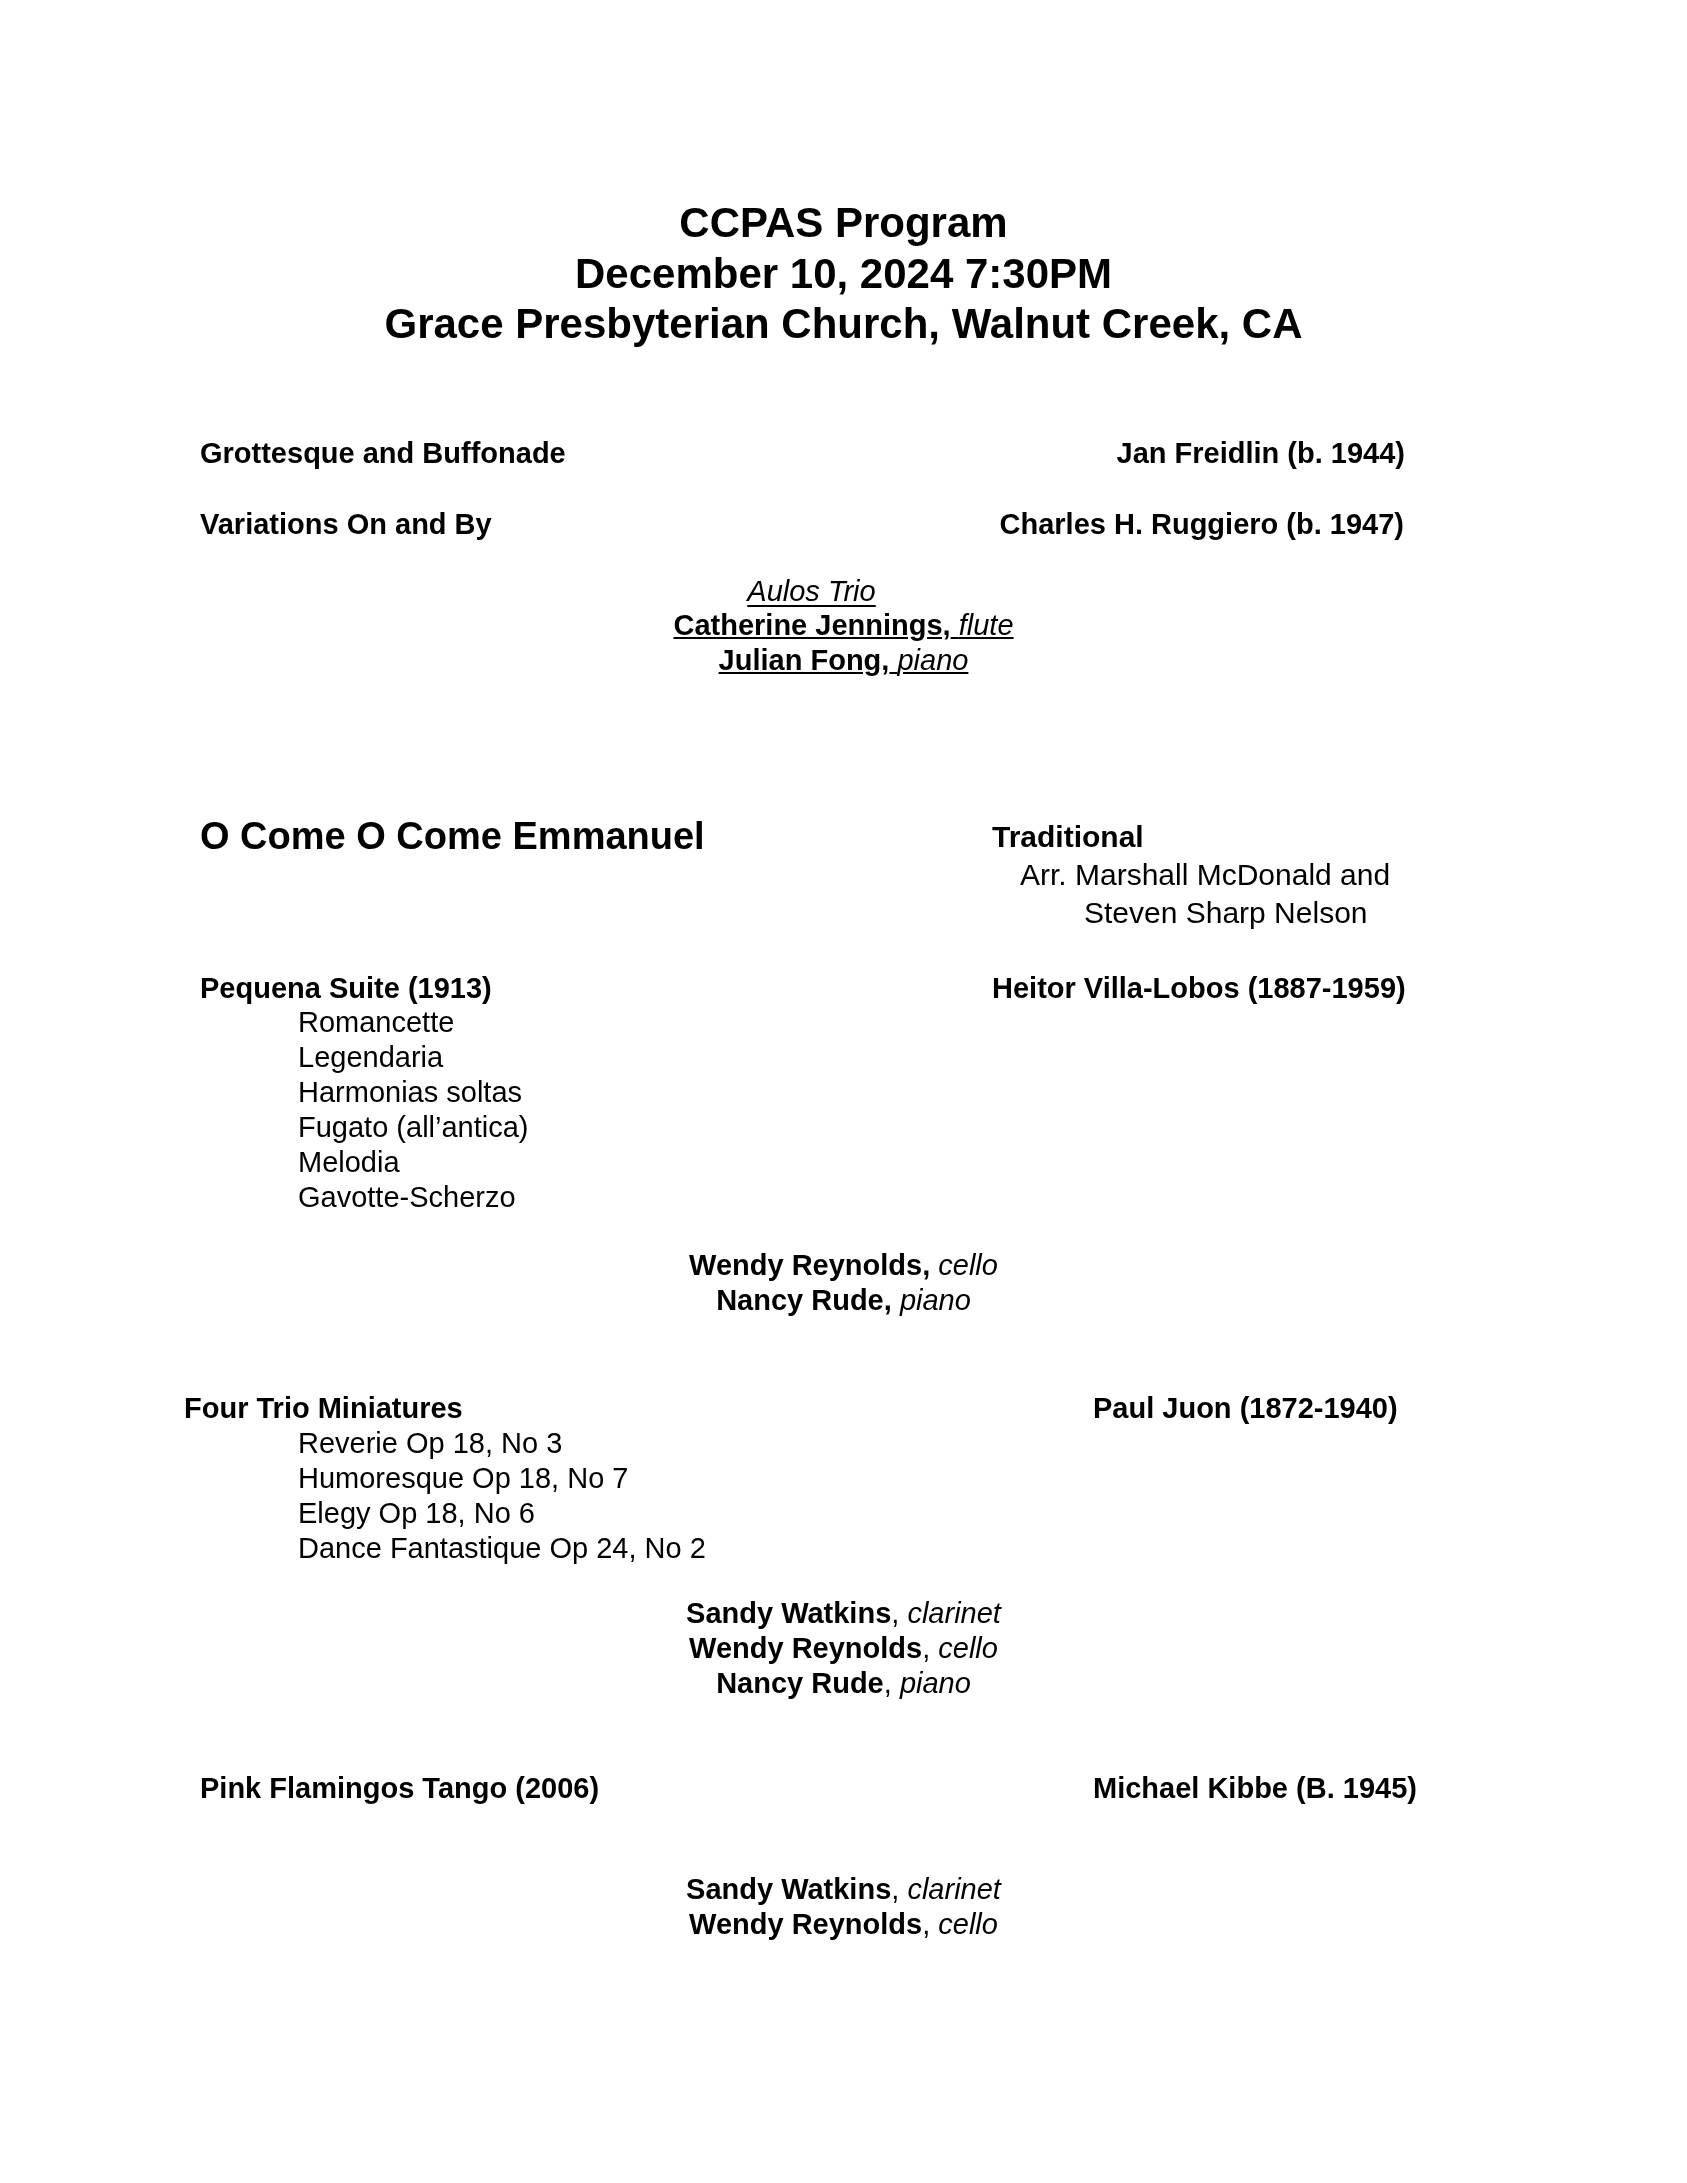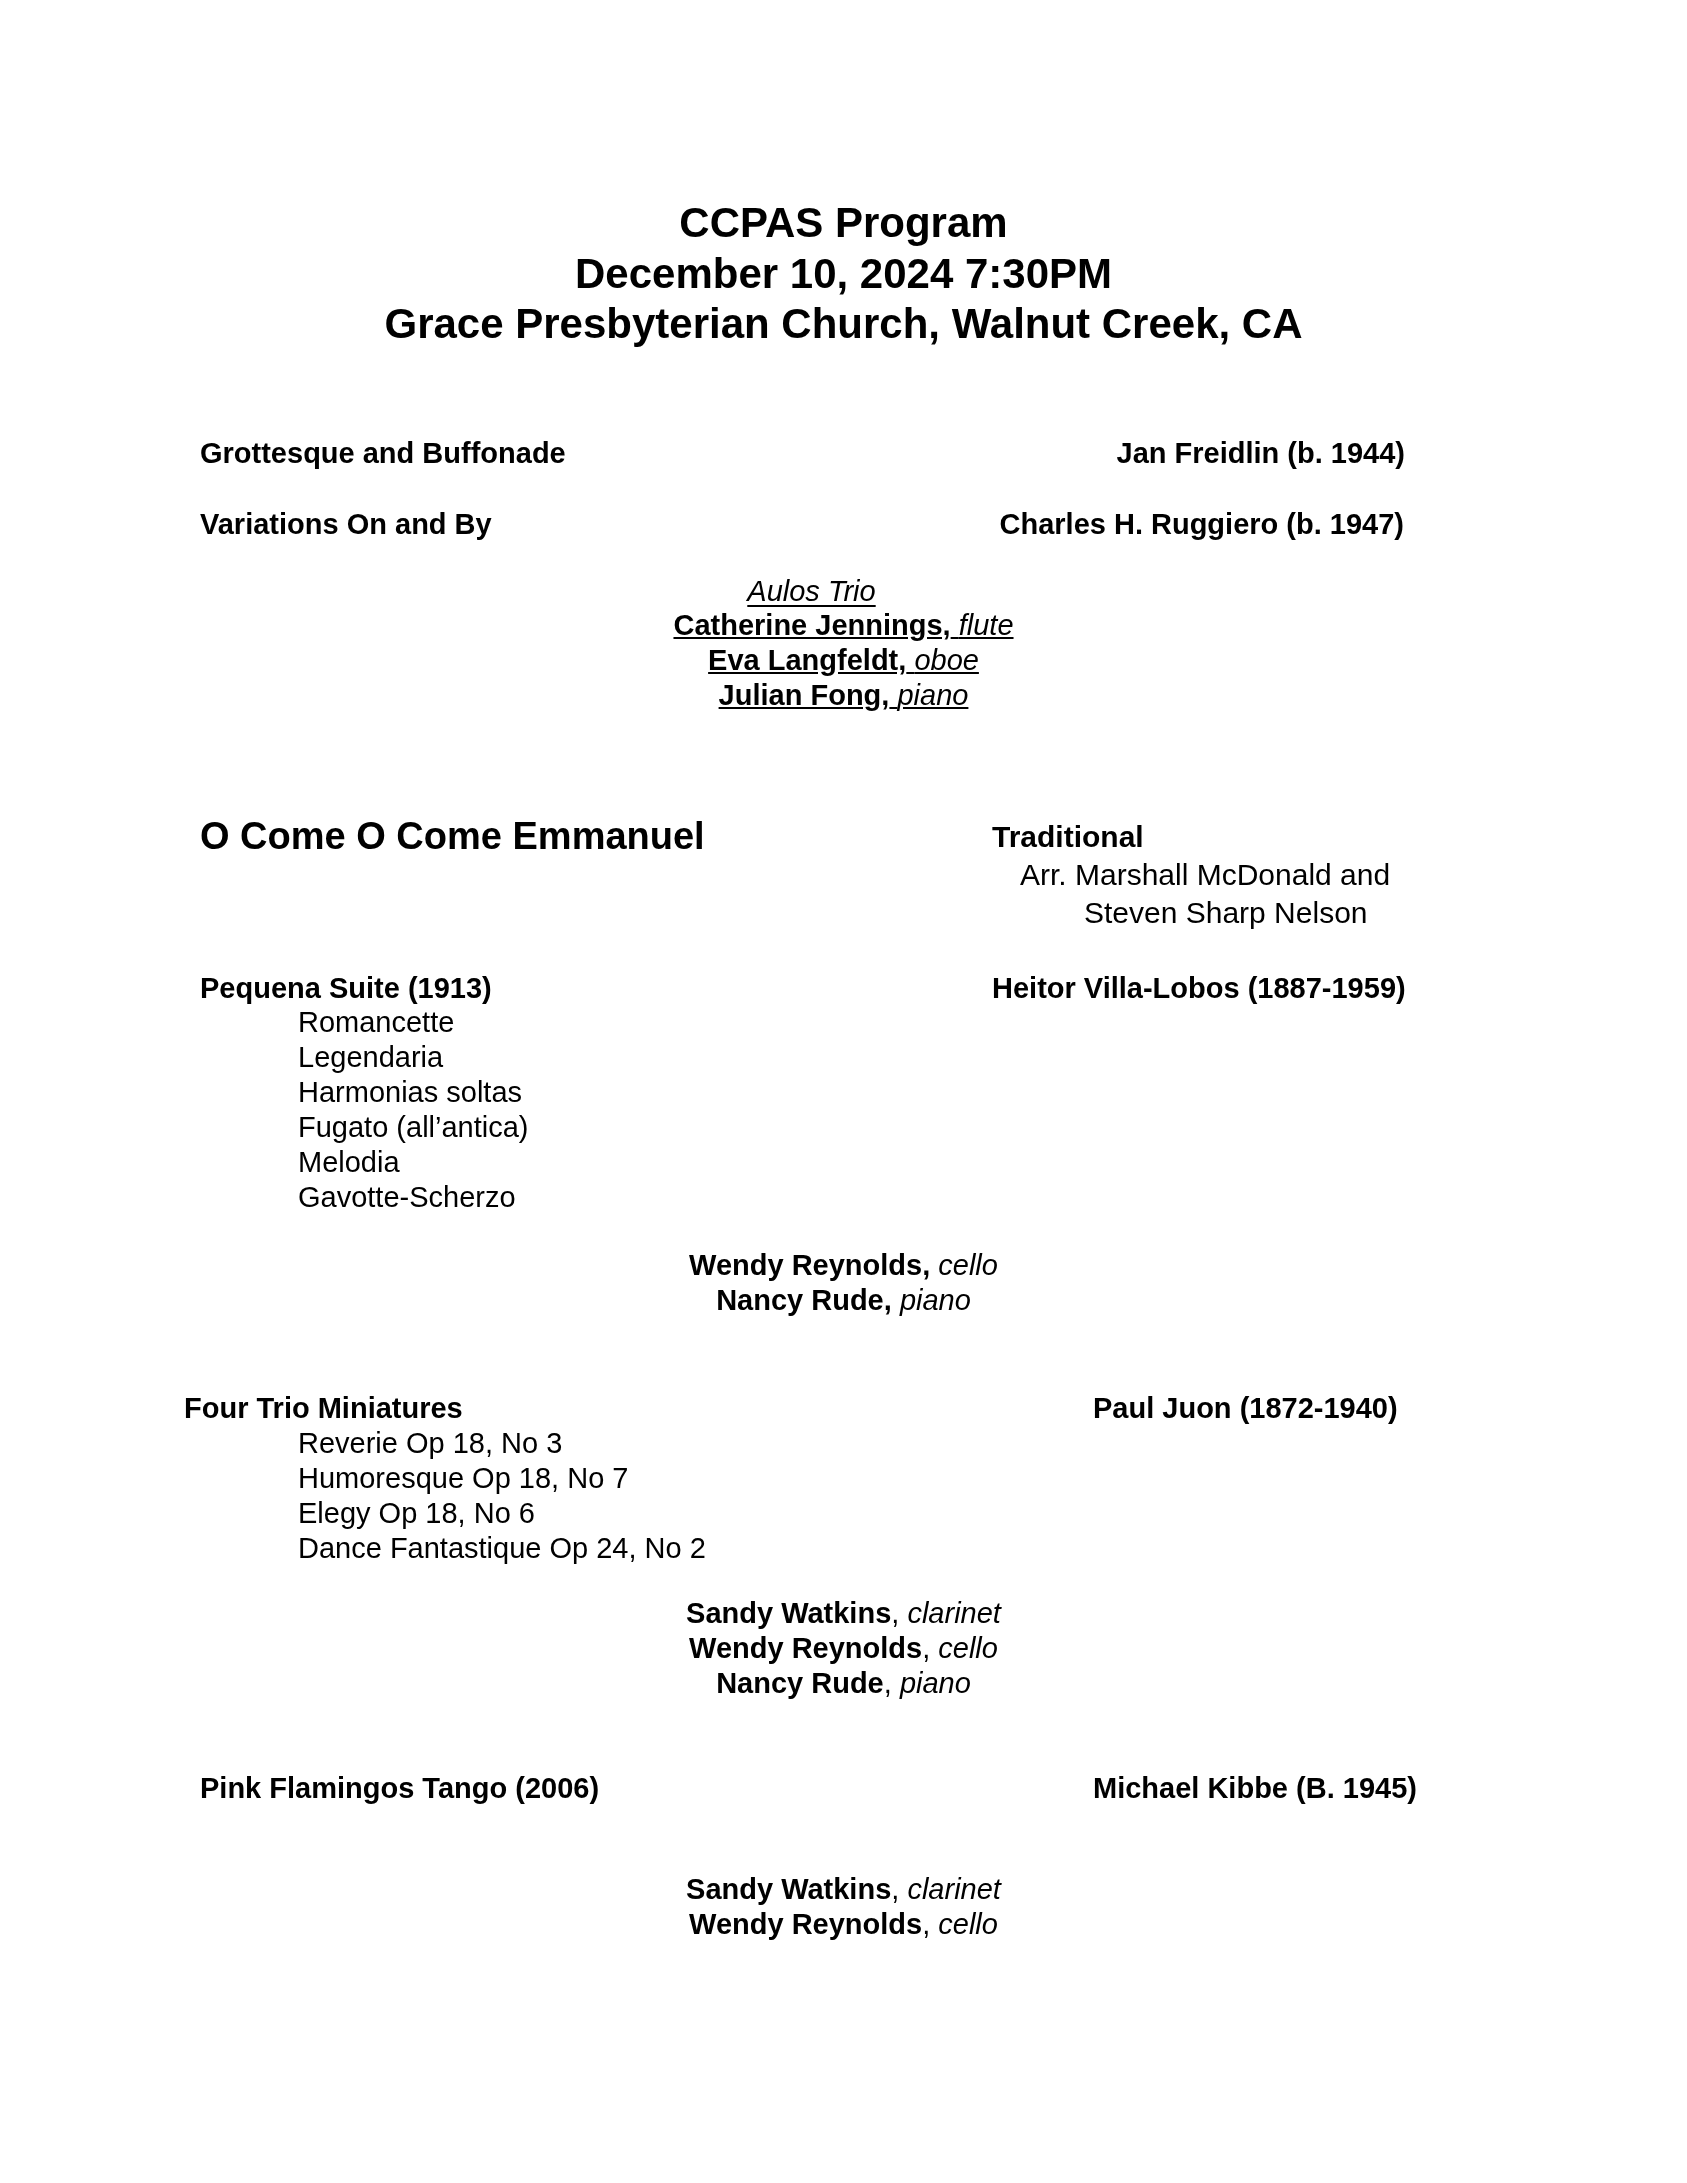--- a/index.html
+++ b/index.html
@@ -32,21 +32,20 @@
 <div class="abs composer right" style="right:282px; top:436px;">Jan Freidlin (b. 1944)</div>
 
 <div class="abs piece" style="left:200px; top:507px;">Variations On and By</div>
 <div class="abs composer right" style="right:283px; top:507px;">Charles H. Ruggiero (b. 1947)</div>
 
 <div class="perf-block" style="top:574px; left:-32px;">
   <span class="perf-line"><span class="ensemble">Aulos Trio</span></span>
 </div>
 <div class="perf-block" style="top:608px;text-decoration:underline;">
   <span class="perf-line"><span class="perf-name">Catherine Jennings,</span> <span class="perf-inst">flute</span></span>
-  <span class="perf-line"><span class="perf-name">Eva Langfeldt,</span> <span class="perf-inst">oboe</span></span>
   <span class="perf-line"><span class="perf-name">Julian Fong,</span> <span class="perf-inst">piano</span></span>
 </div>
 
 <div class="abs piece" style="left:200px; top:818px; font-size:38px; line-height:37px;">O Come O Come Emmanuel</div>
 <div class="abs composer" style="left:992px; top:818px; font-size:30px; line-height:37px;">Traditional</div>
 <div class="abs plain" style="left:1020px; top:856px;">Arr. Marshall McDonald and</div>
 <div class="abs plain" style="left:1084px; top:894px;">Steven Sharp Nelson</div>
 
 <div class="abs piece" style="left:200px; top:971px;">Pequena Suite (1913)</div>
 <div class="abs composer" style="left:992px; top:971px;">Heitor Villa-Lobos (1887-1959)</div>

